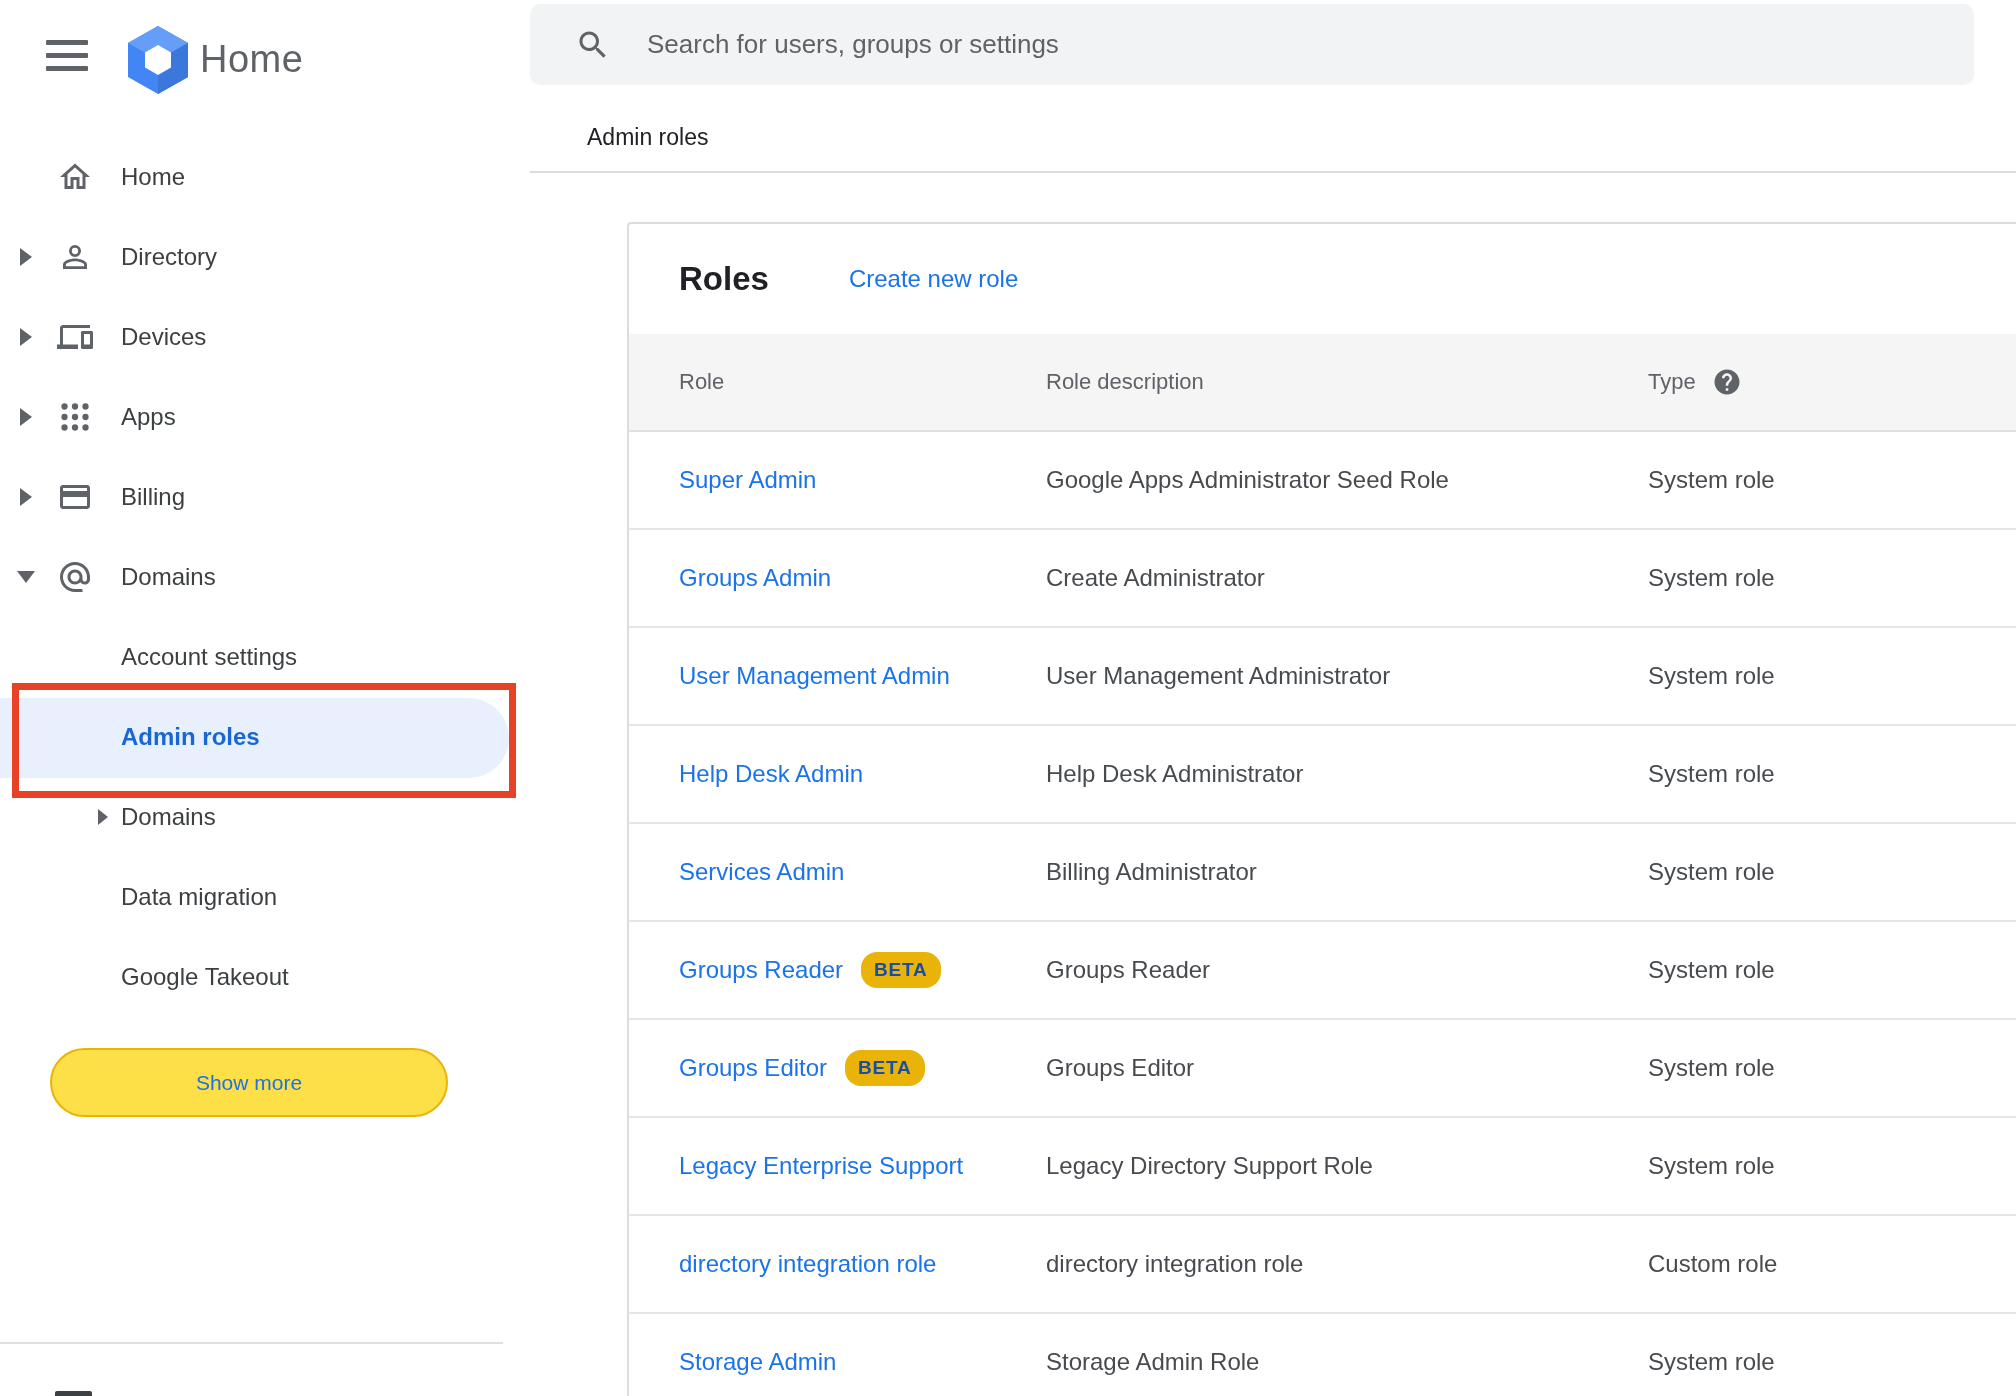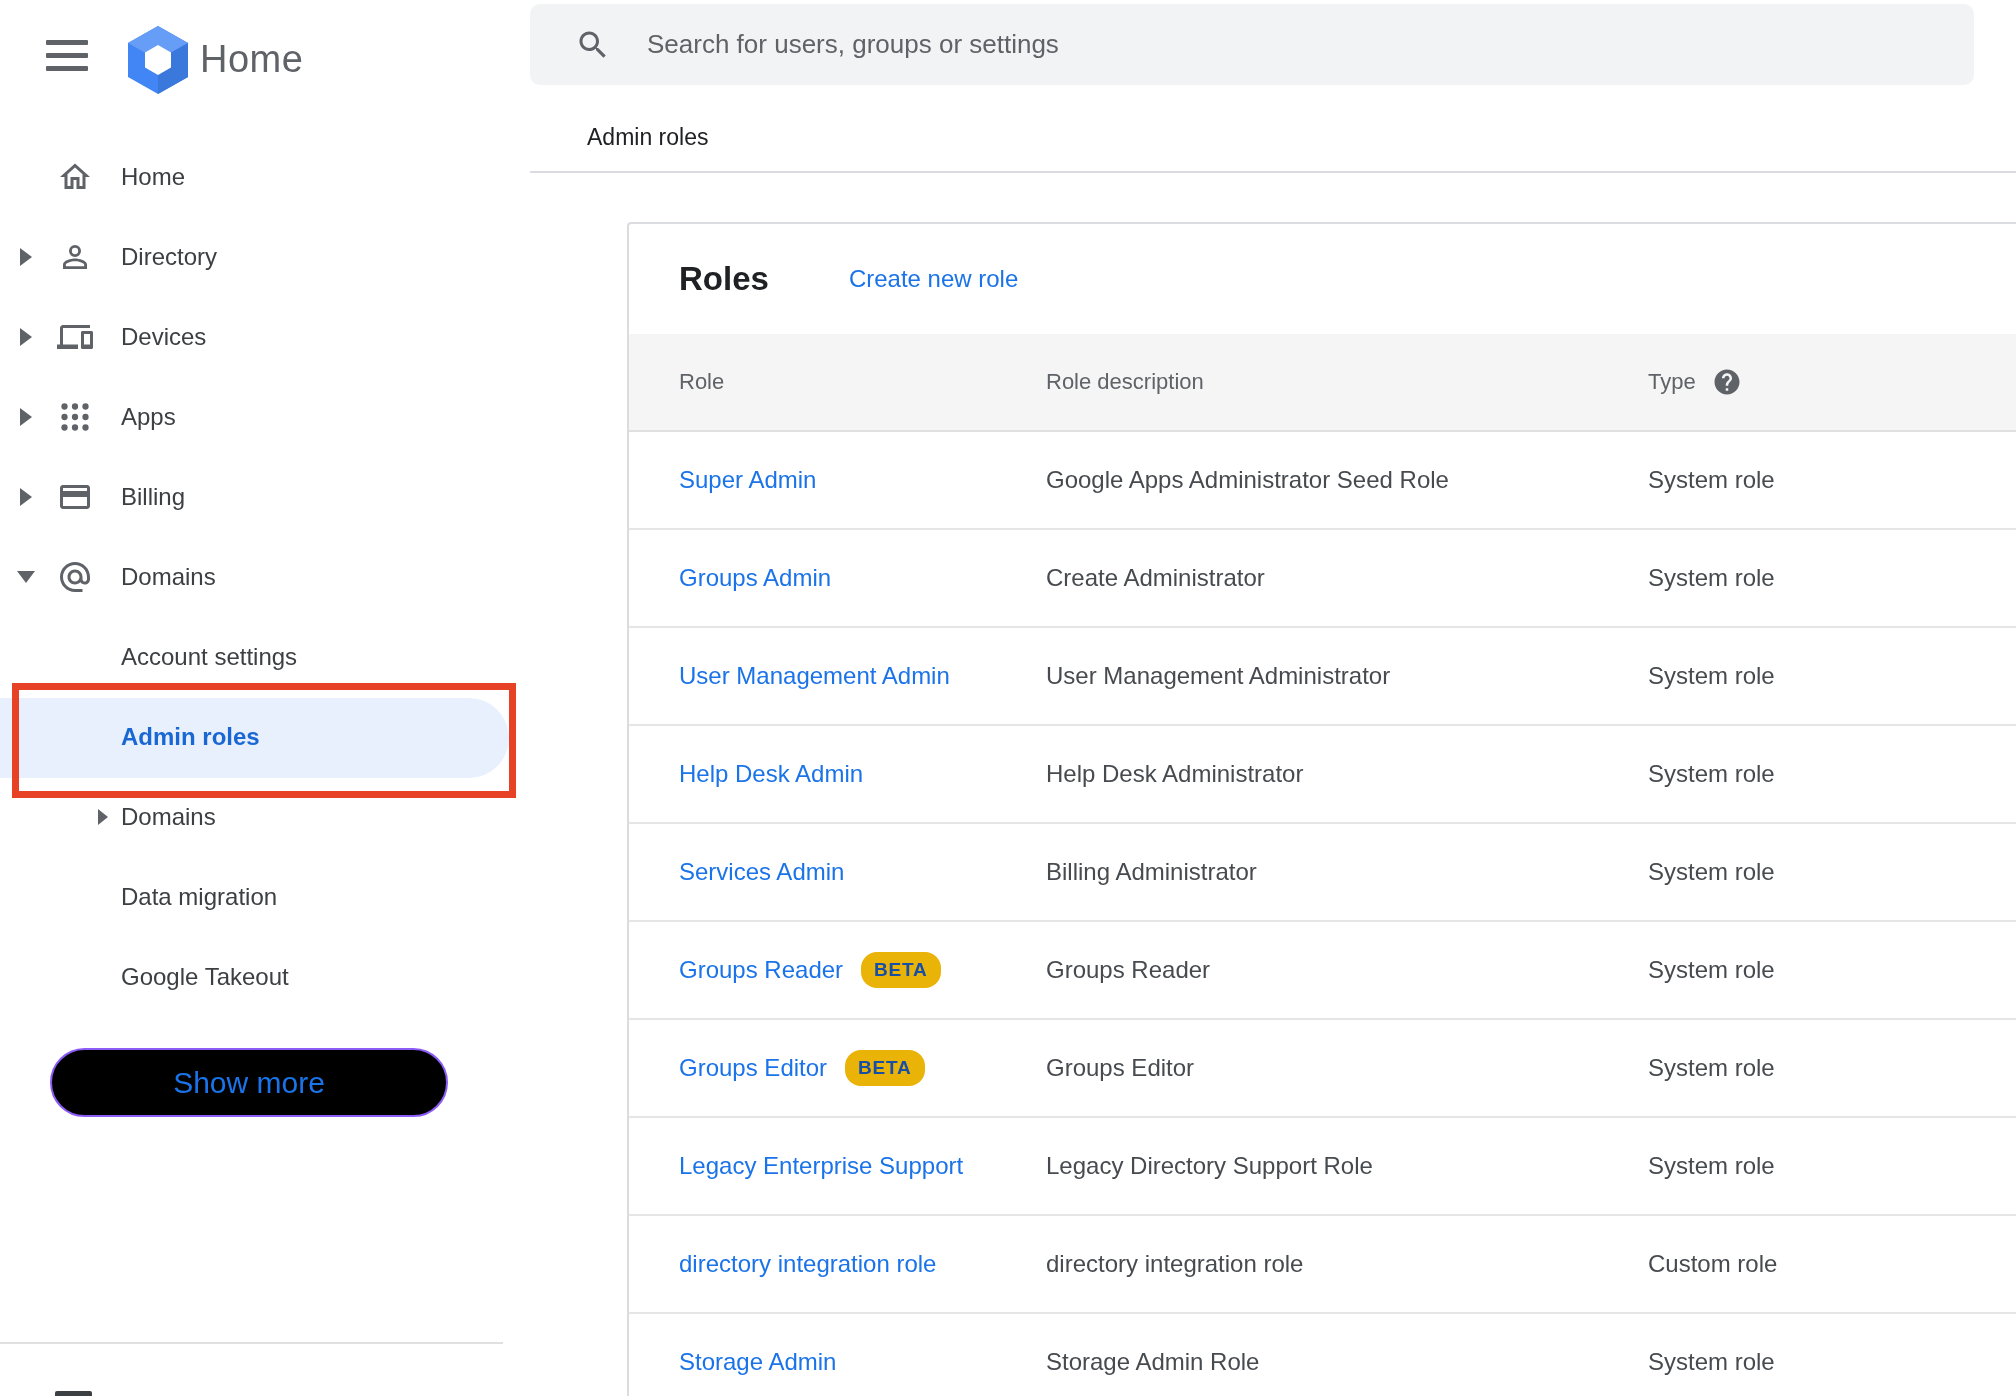--- a/index.html
+++ b/index.html
@@ -28,22 +28,22 @@
   .nav-item .arrow-r { position:absolute; left:20px; width:0; height:0;
     border-top:9px solid transparent; border-bottom:9px solid transparent; border-left:12px solid #5f6368; }
   .nav-item .arrow-d { position:absolute; left:17px; width:0; height:0;
     border-left:9px solid transparent; border-right:9px solid transparent; border-top:12px solid #5f6368; }
   .nav-item .nicon { position:absolute; left:57px; width:36px; height:36px; }
   .nav-item .nlabel { position:absolute; left:121px; font-size:24px; color:#3c4043; white-space:nowrap; }
   .nav-item.sub .arrow-r { left:98px; }
   .nav-item.selected .nlabel { color:#1967d2; font-weight:bold; }
   #selected-pill { left:0; top:698px; width:509px; height:80px; background:#e8f0fe; border-radius:0 40px 40px 0; }
   #annotation-box { left:12px; top:683px; width:504px; height:115px; border:7px solid #e84226; z-index:5; }
-  #show-more-btn { left:50px; top:1048px; width:398px; height:69px; border:2px solid #8b5cf6; border-radius:35px;
-    background:#000000; color:#1a73e8; font-size:30px; font-weight:500; cursor:pointer; font-family:inherit; }
+  #show-more-btn { left:50px; top:1048px; width:398px; height:69px; border:2px solid #eab308; border-radius:35px;
+    background:#fde047; color:#1a73e8; font-size:21px; font-weight:500; cursor:pointer; font-family:inherit; }
   #sidebar-bottom-divider { left:0; top:1342px; width:503px; height:2px; background:#e0e0e0; }
   #bottom-cut-icon { left:55px; top:1391px; width:37px; height:5px; background:#3c4043; border-radius:2px 2px 0 0; }
 
   
   #roles-card { left:627px; top:222px; width:1400px; height:1200px; background:#fff;
     border-top:2px solid #dadce0; border-left:2px solid #dadce0; border-radius:4px 0 0 0; }
   #card-header { height:110px; display:flex; align-items:center; padding-left:50px; }
   #panel-title { font-size:33px; font-weight:600; color:#202124; }
   #create-link { margin-left:80px; font-size:24px; color:#1a73e8; text-decoration:none; cursor:pointer; }
   .trow { display:grid; grid-template-columns:417px 602px auto; align-items:center; height:98px;

